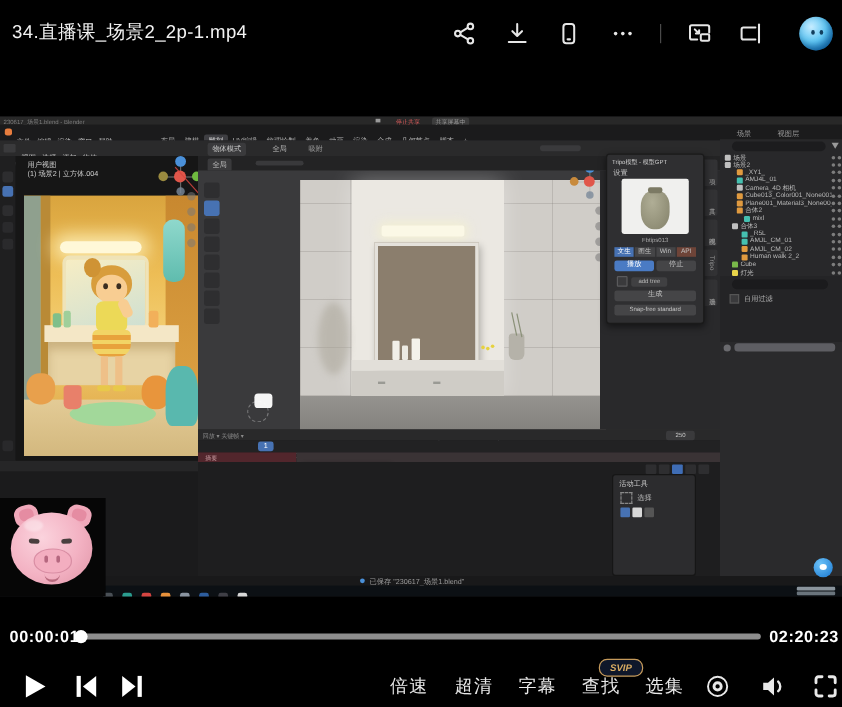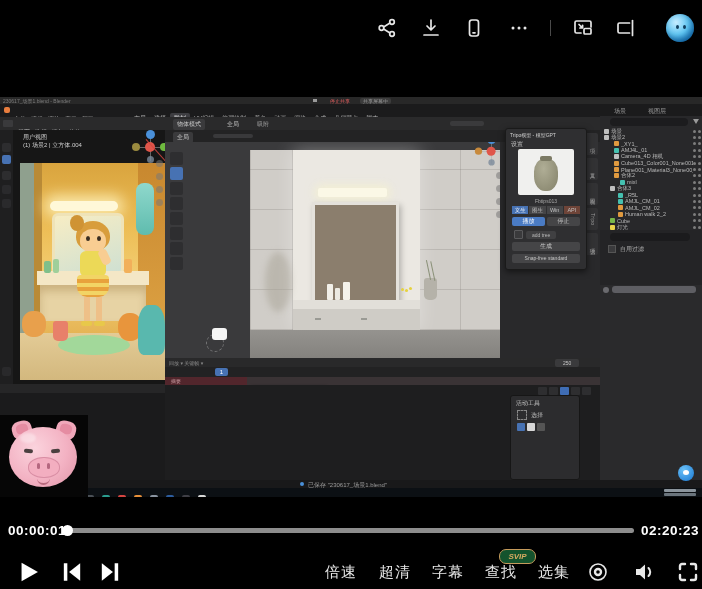--- a/index.html
+++ b/index.html
@@ -66,27 +66,28 @@
   .tbl{display:inline-block;width:8px;height:8px;border-radius:2px;margin-right:8px;}
   
   .pig{position:absolute;left:0;top:415px;width:88px;height:82px;background:#060606;z-index:6;}
   
   .ptime{position:absolute;top:523px;font-size:13.5px;font-weight:700;color:#fff;letter-spacing:.5px;}
   .ptrack{position:absolute;left:63px;top:528px;width:571px;height:5px;border-radius:3px;background:#8d8d8d;}
   .pdot{position:absolute;left:62px;top:525px;width:11px;height:11px;border-radius:50%;background:#fff;cursor:pointer;}
   .cbtn{position:absolute;top:558px;width:28px;height:28px;cursor:pointer;}
   .ctext{position:absolute;top:563px;font-size:15px;color:#e8e8e8;cursor:pointer;letter-spacing:1px;}
   .svip{position:absolute;left:499px;top:549px;width:35px;height:13px;border:1px solid #c59a5b;border-radius:7px;
-        background:#14532d;color:#d8ab62;font-size:8px;font-weight:700;font-style:italic;text-align:center;line-height:13px;}
+        background:#0f172a;color:#d8ab62;font-size:8px;font-weight:700;font-style:italic;text-align:center;line-height:13px;}
   .scene-div{position:absolute;}
 </style>
 </head>
 <body>
 <div id="app">
 
+<div class="title">34.直播课_场景2_2p-1.mp4</div>
 
 <div class="tbico" style="left:375px;">
   <svg width="24" height="24" viewBox="0 0 24 24" fill="none" stroke="#e6e6e6" stroke-width="1.7" stroke-linecap="round">
     <circle cx="6.5" cy="12" r="2.3"></circle>
         <circle cx="17" cy="6" r="2.3"></circle>
         <circle cx="17" cy="18" r="2.3"></circle>
     <path d="M8.6 10.9L15 7.1M8.6 13.1L15 16.9"></path>
       </svg>
 </div>
 <div class="tbico" style="left:419px;">

